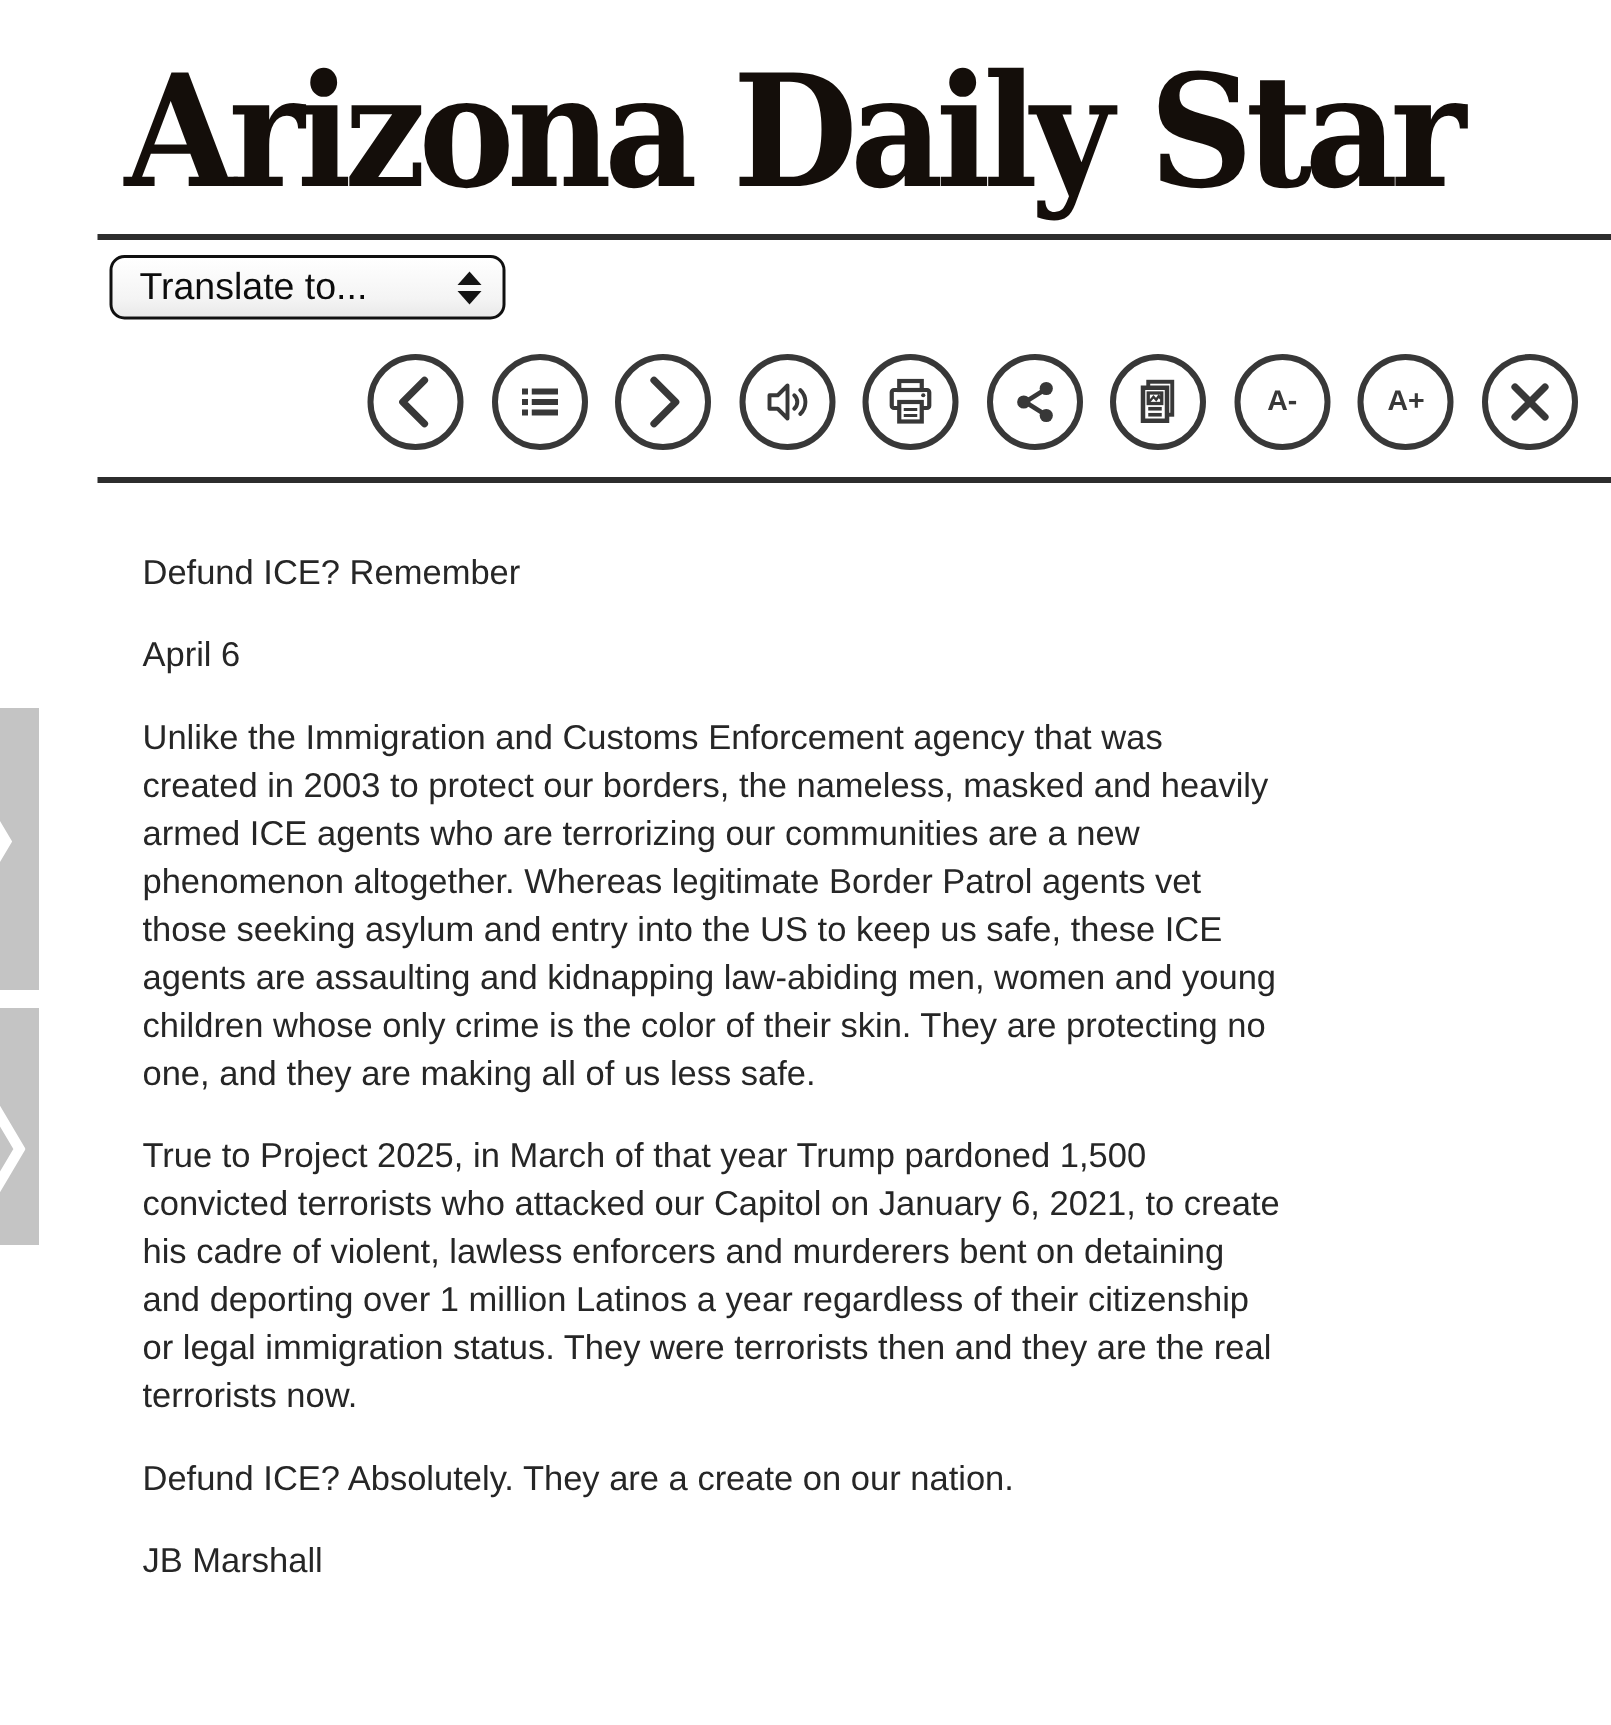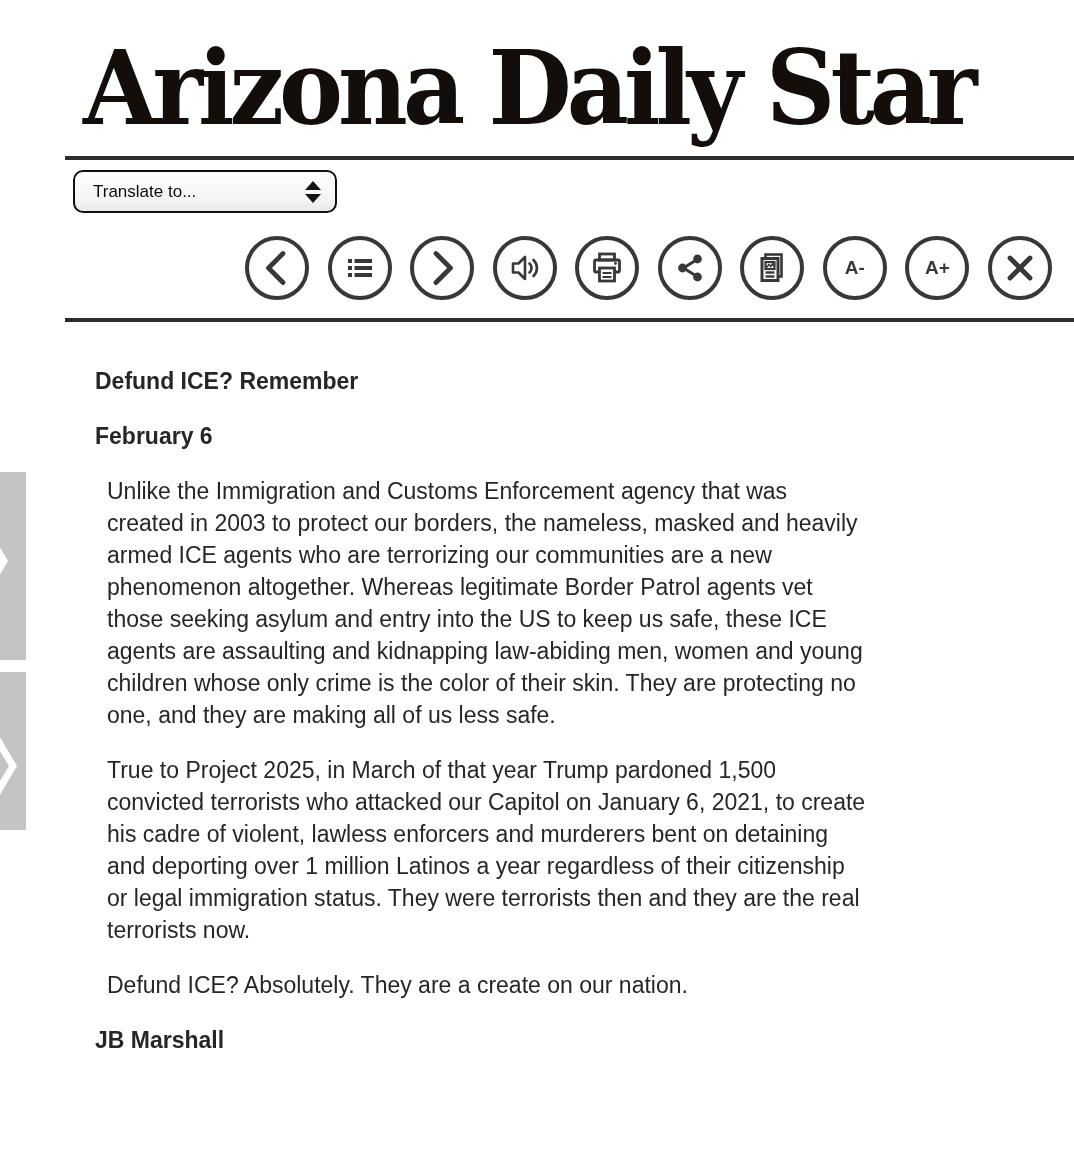--- a/index.html
+++ b/index.html
@@ -27,21 +27,21 @@
   .rule-bottom { top: 318px; }
 
   
   .translate-select {
     position: absolute; left: 73px; top: 170px; width: 264px; height: 43px;
     border: 2.5px solid #101010; border-radius: 10px;
     background: linear-gradient(#ffffff, #f4f4f4 70%, #e9e9e9);
     display: flex; align-items: center; justify-content: space-between;
     padding: 0 14px 0 18px; cursor: pointer;
   }
-  .translate-label { font-size: 17px; color: #0c0c0c; }
+  .translate-label { font-size: 25px; color: #0c0c0c; }
   .updown { display: flex; flex-direction: column; gap: 4px; align-items: center; }
   .updown .tri-up {
     width: 0; height: 0; border-left: 8px solid transparent;
     border-right: 8px solid transparent; border-bottom: 9px solid #141414;
   }
   .updown .tri-down {
     width: 0; height: 0; border-left: 8px solid transparent;
     border-right: 8px solid transparent; border-top: 9px solid #141414;
   }
 
@@ -71,23 +71,23 @@
   .side-tab-next { top: 672px; height: 158px; }
   .side-tab svg { position: absolute; }
   .side-tab-prev svg { left: -16px; top: 58px; }
   .side-tab-next svg { left: -7px; top: 63px; }
 
   
   .article {
     position: absolute; left: 95px; top: 365px; width: 940px;
     color: #262626; font-size: 23px; line-height: 32px;
   }
-  .article h1, .article h2 { font-size: 23px; line-height: 32px; font-weight: bold; margin: 0 0 23px 0; }
-  .article p { margin: 0 0 23px 12px; white-space: pre-line; }
-  .article .signature { font-weight: bold; margin: 0 0 23px 0; }
+  .article h1, .article h2 { font-size: 23px; line-height: 32px; font-weight: normal; margin: 0 0 23px 0; }
+  .article p { margin: 0 0 23px 0; white-space: pre-line; }
+  .article .signature { font-weight: normal; margin: 0 0 23px 0; }
   .article .location { font-style: italic; margin: 0; }
 </style>
 </head>
 <body>
 
 <div class="masthead">
   <span class="masthead-title">Arizona Daily Star</span>
 </div>
 
 <div class="rule rule-top"></div>
@@ -215,21 +215,21 @@
 <button class="side-tab side-tab-next">
   <span>
     <svg width="24" height="62" viewBox="0 0 24 62">
       <polyline points="4,4 20,31 4,58" fill="none" stroke="#ffffff" stroke-width="7" stroke-linejoin="miter"></polyline>
     </svg>
   </span>
 </button>
 
 <div class="article">
   <h1>Defund ICE? Remember</h1>
-  <h2>February 6</h2>
+  <h2>April 6</h2>
   <p>Unlike the Immigration and Customs Enforcement agency that was
 created in 2003 to protect our borders, the nameless, masked and heavily
 armed ICE agents who are terrorizing our communities are a new
 phenomenon altogether. Whereas legitimate Border Patrol agents vet
 those seeking asylum and entry into the US to keep us safe, these ICE
 agents are assaulting and kidnapping law-abiding men, women and young
 children whose only crime is the color of their skin. They are protecting no
 one, and they are making all of us less safe.</p>
   <p>True to Project 2025, in March of that year Trump pardoned 1,500
 convicted terrorists who attacked our Capitol on January 6, 2021, to create

